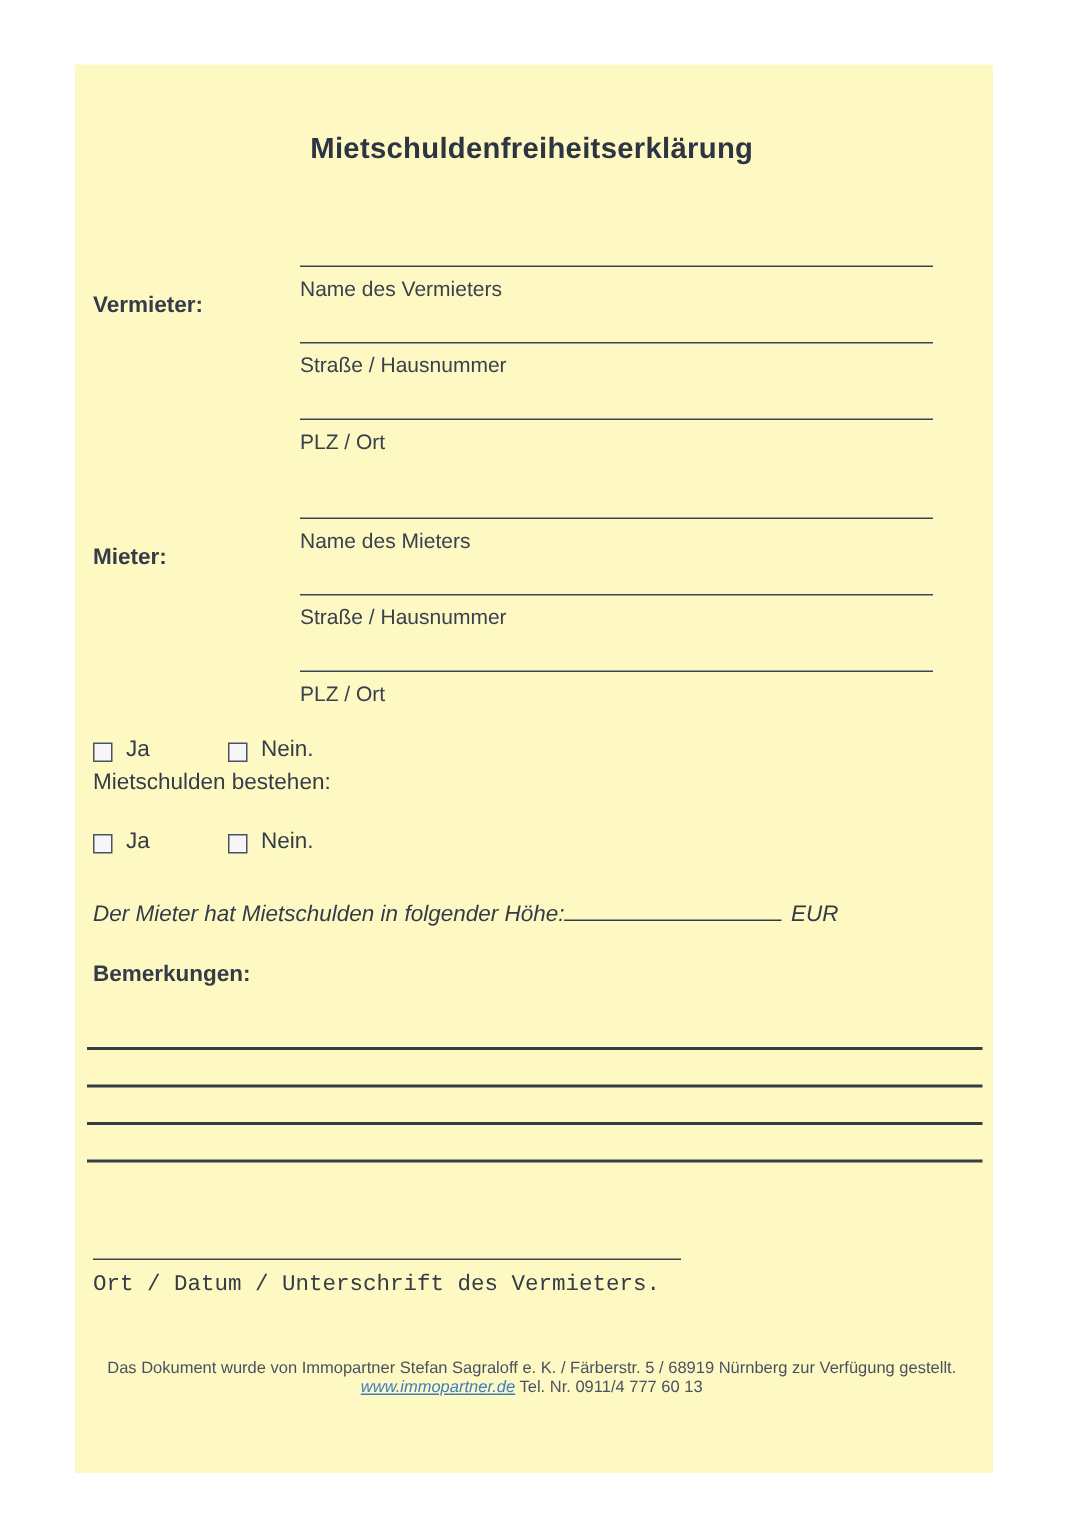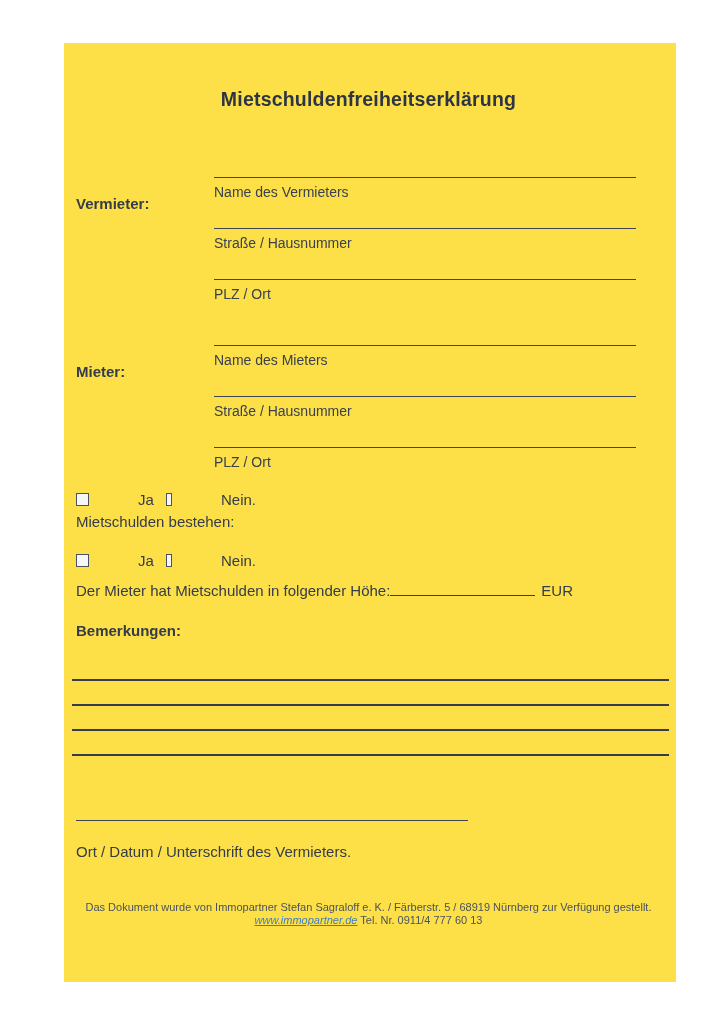--- a/index.html
+++ b/index.html
@@ -10,25 +10,25 @@
   }
   .canvas {
     width: 724px;
     height: 1024px;
     position: relative;
     background: #ffffff;
     overflow: hidden;
   }
   .page {
     position: absolute;
-    left: 64px;
+    left: 50px;
     top: 43px;
     width: 612px;
     height: 939px;
-    background: #fde047;
+    background: #fef9c3;
     padding: 0 15px 0 12px;
     overflow: hidden;
   }
   .title {
     margin-top: 45px;
     text-align: center;
     font-size: 19.5px;
     font-weight: bold;
     color: #2e3542;
     letter-spacing: 0.2px;
@@ -70,39 +70,39 @@
   .statement-1 { margin-top: 28px; }
   .statement-2 { margin-top: 6px; }
   .cbrow {
     display: flex;
     align-items: center;
     margin-top: 21px;
     height: 16px;
   }
   .cbgroup {
     display: flex;
-    align-items: center;
+    align-items: flex-end;
     width: 90px;
-    gap: 40px;
   }
   .cb {
     width: 13px;
     height: 13px;
     border: 1px solid #4a5160;
     background: #f6f6f7;
     display: inline-block;
   }
   .cblabel {
     font-size: 15px;
     margin-left: 9px;
   }
   .amount {
-    margin-top: 14px;
+    margin-top: 32px;
     font-size: 15px;
     white-space: nowrap;
+    font-style: italic;
   }
   .amount-line {
     display: inline-block;
     width: 145px;
     border-bottom: 1px solid #343b49;
     height: 14px;
     vertical-align: baseline;
   }
   .amount-suffix { margin-left: 6px; }
   .remarks-label {
@@ -118,22 +118,23 @@
   }
   .remarks-rule-1 { margin-top: 40px; }
   .remarks-rule-n { margin-top: 23px; }
   .sig-rule {
     height: 0;
     border-top: 1px solid #3c4452;
     width: 392px;
     margin-top: 64px;
   }
   .sig-caption {
-    margin-top: 22px;
-    font-size: 15px;
+    margin-top: 8px;
+    font-size: 15px;
+    font-family: Liberation Mono, monospace;
   }
   .footer {
     margin-top: 41px;
     text-align: center;
     font-size: 11px;
     line-height: 13px;
     color: #4a5260;
   }
   .footer-link {
     color: #3e7dc0;

